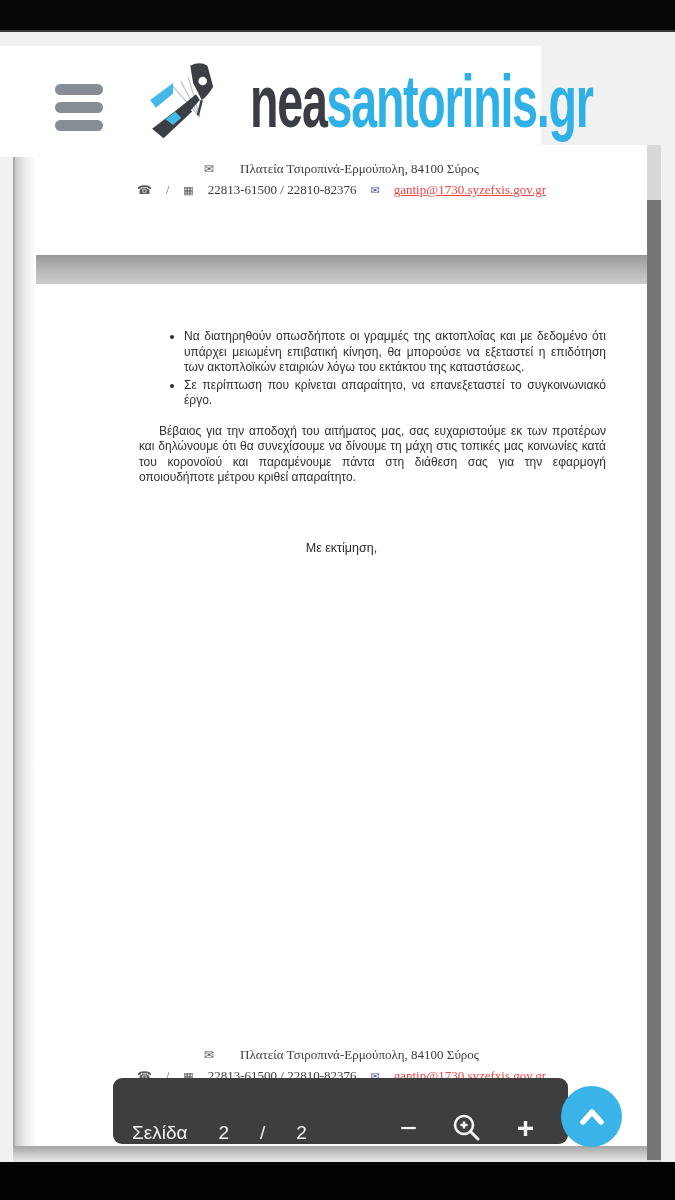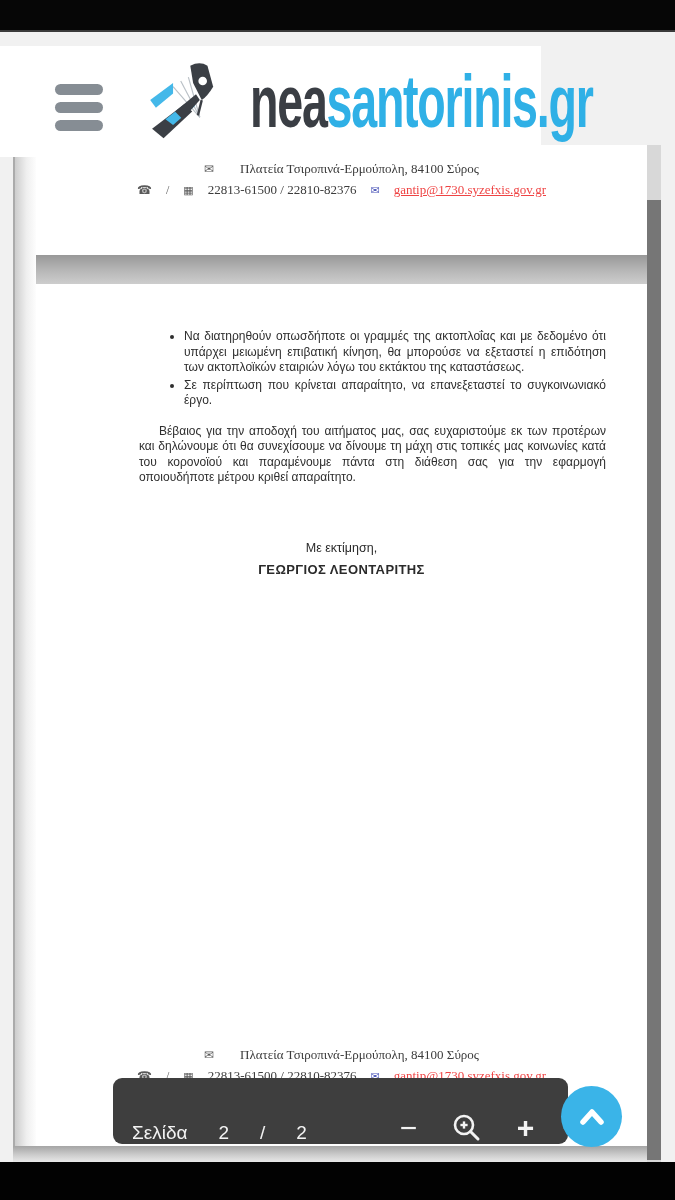--- a/index.html
+++ b/index.html
@@ -129,21 +129,20 @@
 
   <div class="pdf-page page-2">
     <div class="doc-body">
       <ul class="doc-bullets">
         <li>Να διατηρηθούν οπωσδήποτε οι γραμμές της ακτοπλοΐας και με δεδομένο ότι υπάρχει μειωμένη επιβατική κίνηση, θα μπορούσε να εξεταστεί η επιδότηση των ακτοπλοϊκών εταιριών λόγω του εκτάκτου της καταστάσεως.</li>
         <li>Σε περίπτωση που κρίνεται απαραίτητο, να επανεξεταστεί το συγκοινωνιακό έργο.</li>
       </ul>
       <p class="doc-paragraph">Βέβαιος για την αποδοχή του αιτήματος μας, σας ευχαριστούμε εκ των προτέρων και δηλώνουμε ότι θα συνεχίσουμε να δίνουμε τη μάχη στις τοπικές μας κοινωνίες κατά του κορονοϊού και παραμένουμε πάντα στη διάθεση σας για την εφαρμογή οποιουδήποτε μέτρου κριθεί απαραίτητο.</p>
     </div>
     <div class="center-line doc-closing">Με εκτίμηση,</div>
-    <div class="center-line doc-signatory">ΓΕΩΡΓΙΟΣ ΛΕΟΝΤΑΡΙΤΗΣ</div>
 
     <div class="addr-block page2-footer">
       <div class="addr-line addr-line1">
         <span class="addr-icon">✉</span>
         <span>Πλατεία Τσιροπινά-Ερμούπολη, 84100 Σύρος</span>
       </div>
       <div class="addr-line addr-line2">
         <span class="addr-icon">☎</span>
           <span class="addr-icon">/</span>
         <span class="addr-icon fax-icon">▦</span>

